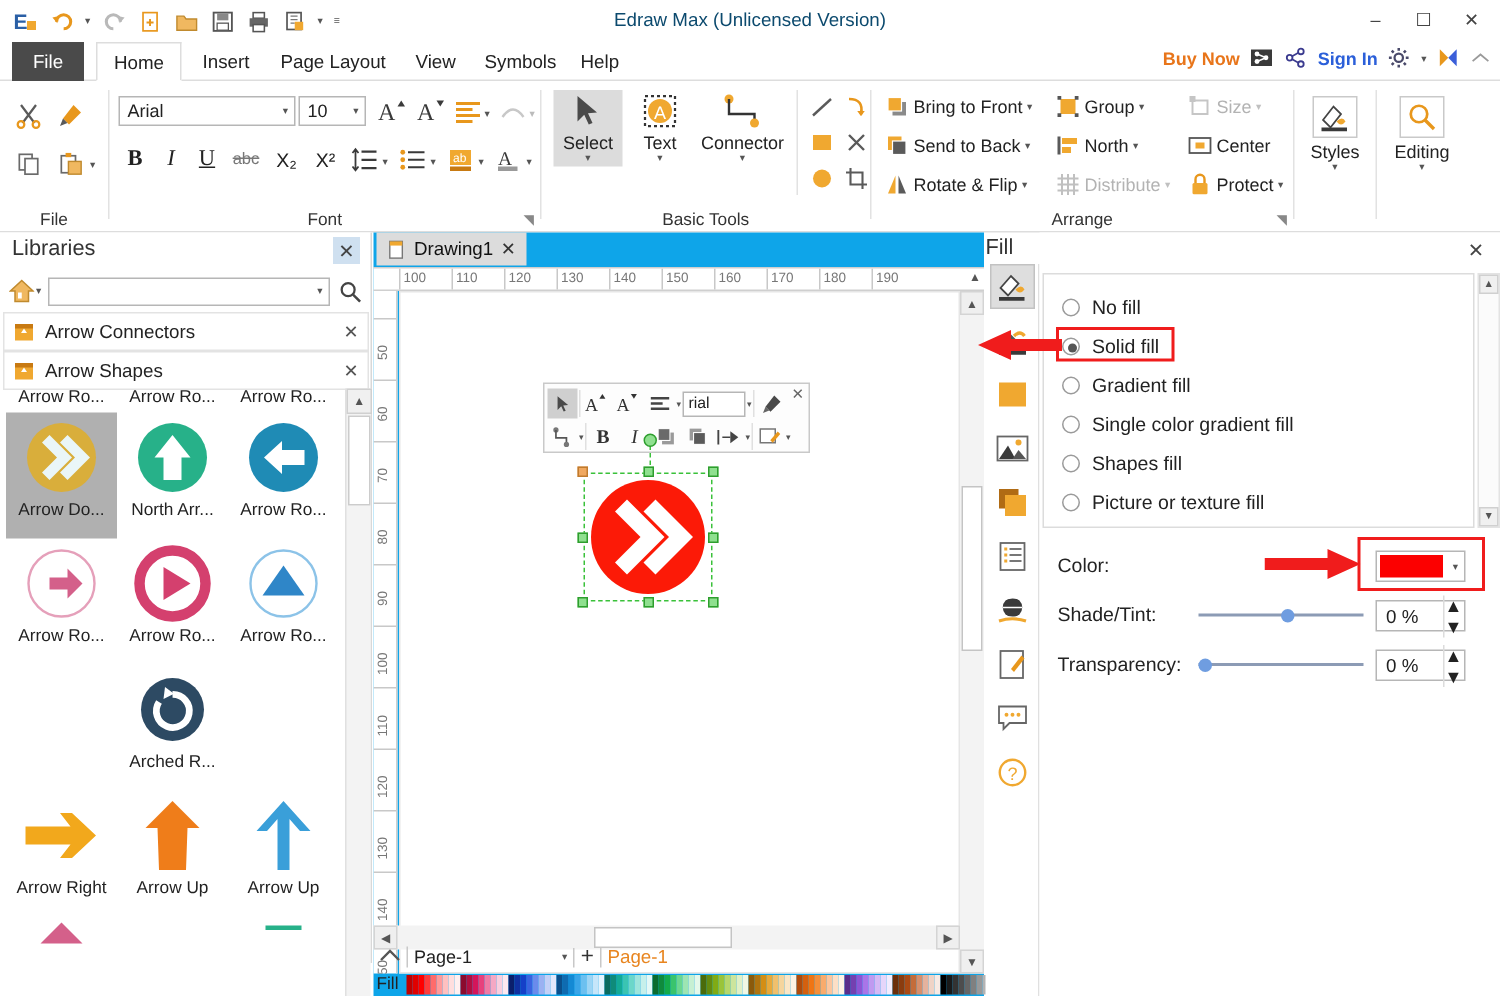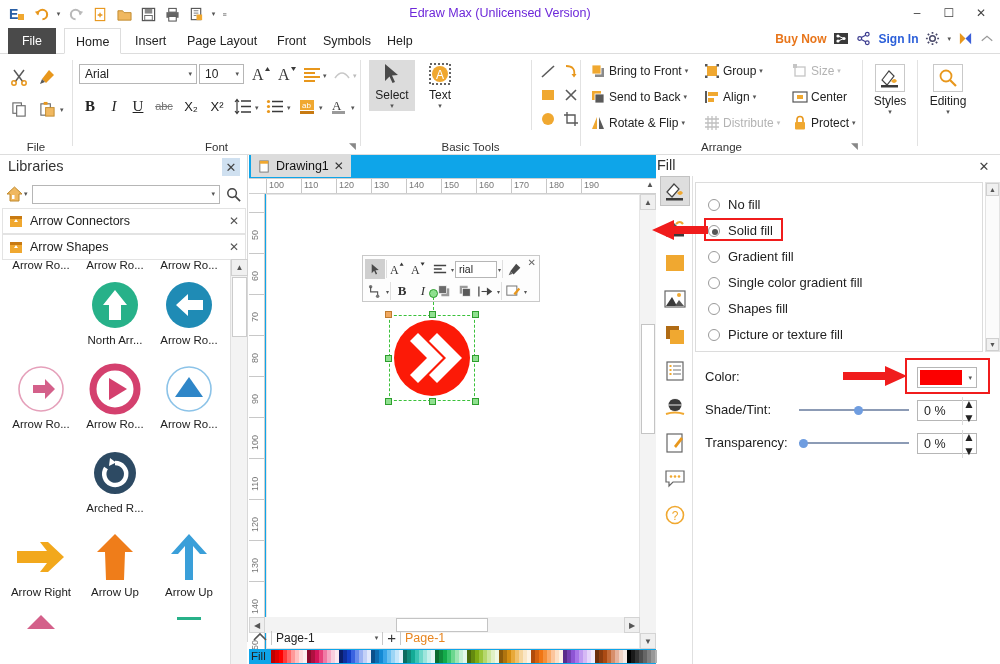--- a/index.html
+++ b/index.html
@@ -8,21 +8,21 @@
     font-family: "Liberation Sans", sans-serif;
     font-size: 12px; color: #222; background: #fff;
   }
   #app { position: relative; width: 1000px; height: 664px; }
 
   
   .titlebar { position:absolute; left:0; top:0; width:1000px; height:28px; background:#fff; }
   .qat { position:absolute; left:6px; top:3px; display:flex; align-items:center; gap:2px; }
   .qat .qbtn { width:22px; height:22px; display:flex; align-items:center; justify-content:center; cursor:pointer; }
   .qat .caret { font-size:7px; color:#555; width:9px; text-align:center; cursor:pointer; }
-  .apptitle { position:absolute; left:0; top:6px; width:1000px; text-align:center; font-size:12.5px; color:#6d28d9; }
+  .apptitle { position:absolute; left:0; top:6px; width:1000px; text-align:center; font-size:12.5px; color:#0c4a6e; }
   .winbtns { position:absolute; right:4px; top:2px; display:flex; gap:2px; }
   .winbtns div { width:30px; height:22px; display:flex; align-items:center; justify-content:center; color:#444; font-size:12px; cursor:pointer; }
 
   
   .tabbar { position:absolute; left:0; top:28px; width:1000px; height:26px; background:#fff; border-bottom:1px solid #ddd; }
   .tab { position:absolute; top:0; height:26px; line-height:26px; padding:0 11px; font-size:12.5px; color:#222; cursor:pointer; }
   .tab.file { background:#4a4a4a; color:#fff; }
   .tab.active { border:1px solid #ddd; border-bottom:1px solid #fff; background:#fff; }
   .tabright { position:absolute; right:6px; top:3px; display:flex; align-items:center; gap:7px; font-size:12px; }
   .buynow { color:#e8751a; font-weight:bold; cursor:pointer; }
@@ -216,21 +216,21 @@
       <div>☐</div>
       <div>✕</div>
     </div>
   </div>
 
   <div class="tabbar">
     <div class="tab file" style="left:8px;width:48px;text-align:center;padding:0;">File</div>
     <div class="tab active" style="left:64px;">Home</div>
     <div class="tab" style="left:124px;">Insert</div>
     <div class="tab" style="left:176px;">Page Layout</div>
-    <div class="tab" style="left:266px;">Front</div>
+    <div class="tab" style="left:266px;">View</div>
     <div class="tab" style="left:312px;">Symbols</div>
     <div class="tab" style="left:376px;">Help</div>
     <div class="tabright">
       <div class="buynow">Buy Now</div>
       <div class="ticon">
         <svg width="16" height="15" viewBox="0 0 16 15">
             <rect x="1" y="2" width="14" height="11" fill="#3a3a3a"></rect>
             <circle cx="5" cy="5" r="1.6" fill="#fff"></circle>
             <circle cx="5" cy="10" r="1.6" fill="#fff"></circle>
             <circle cx="11" cy="7.5" r="1.6" fill="#fff"></circle>
@@ -397,20 +397,29 @@
       </div>
       <div class="bigbtn" style="position:absolute;left:60px;top:6px;width:38px;padding:2px 0;">
         <svg width="24" height="24" viewBox="0 0 24 24">
             <rect x="2" y="2" width="20" height="20" fill="none" stroke="#333" stroke-width="1.5" stroke-dasharray="2,2"></rect>
             <circle cx="12" cy="12" r="8" fill="#f0a830"></circle>
             <text x="12" y="17" font-size="12" fill="#fff" text-anchor="middle" font-family="Liberation Sans">A</text>
           </svg>
         <span class="bl">Text</span>
         <span class="bc">▾</span>
       </div>
+      <div class="bigbtn" style="position:absolute;left:102px;top:6px;width:64px;padding:2px 0;">
+        <svg width="26" height="24" viewBox="0 0 26 24">
+            <circle cx="4" cy="4" r="3" fill="#f0a830"></circle>
+            <path d="M4 4 L4 14 L21 14 L21 19" stroke="#333" stroke-width="1.6" fill="none"></path>
+            <circle cx="21" cy="20" r="3" fill="#f0a830"></circle>
+          </svg>
+        <span class="bl">Connector</span>
+        <span class="bc">▾</span>
+      </div>
       <div class="rsep" style="left:170px;top:6px;height:70px;"></div>
       <div class="ibtn" style="position:absolute;left:176px;top:6px;width:22px;height:22px;">
         <svg width="17" height="17" viewBox="0 0 17 17">
             <path d="M2 14 L14 3" stroke="#5a5a5a" stroke-width="1.6"></path>
           </svg>
       </div>
       <div class="ibtn" style="position:absolute;left:199px;top:6px;width:22px;height:22px;">
         <svg width="17" height="17" viewBox="0 0 17 17">
             <path d="M3 3 Q13 3 11 13" stroke="#e8971c" stroke-width="1.8" fill="none"></path>
             <path d="M8.5 11 L11 14.5 L13.5 11 Z" fill="#e8971c"></path>
@@ -477,21 +486,21 @@
           </svg>
         <span>Group</span>
         <span class="dd">▾</span>
       </div>
       <div class="rowbtn" style="position:absolute;left:120px;top:34px;">
         <svg width="16" height="16" viewBox="0 0 16 16">
             <rect x="1" y="2" width="2" height="12" fill="#5a5a5a"></rect>
             <rect x="4" y="3" width="10" height="4" fill="#f0a830"></rect>
             <rect x="4" y="9" width="6" height="4" fill="#f0a830"></rect>
           </svg>
-        <span>Align</span>
+        <span>North</span>
         <span class="dd">▾</span>
       </div>
       <div class="rowbtn dim" style="position:absolute;left:120px;top:60px;">
         <svg width="16" height="16" viewBox="0 0 16 16">
             <g stroke="#c0c0c0" stroke-width="1.3">
               <path d="M1 4 h14 M1 8 h14 M1 12 h14 M4 1 v14 M8 1 v14 M12 1 v14"></path>
             </g>
           </svg>
         <span>Distribute</span>
         <span class="dd" style="color:#c0c0c0;">▾</span>
@@ -596,20 +605,30 @@
     </div>
 
     <div class="shapegrid">
 
       <div style="position:absolute;left:4px;top:0;width:222px;display:flex;">
         <div style="width:74px;text-align:center;font-size:11.5px;color:#222;">Arrow Ro...</div>
         <div style="width:74px;text-align:center;font-size:11.5px;color:#222;">Arrow Ro...</div>
         <div style="width:74px;text-align:center;font-size:11.5px;color:#222;">Arrow Ro...</div>
       </div>
 
+      <div class="shapecell sel" style="left:4px;top:16px;">
+        <div class="thumb">
+          <svg width="52" height="52" viewBox="0 0 52 52">
+              <circle cx="26" cy="26" r="23" fill="#d9ae3b"></circle>
+              <path d="M13 16 L23 26 L13 36 L18 41 L33 26 L18 11 Z" fill="#eaf6f8"></path>
+              <path d="M25 16 L35 26 L25 36 L30 41 L45 26 L30 11 Z" fill="#eaf6f8"></path>
+            </svg>
+        </div>
+        <div class="cap">Arrow Do...</div>
+      </div>
       <div class="shapecell" style="left:78px;top:16px;">
         <div class="thumb">
           <svg width="52" height="52" viewBox="0 0 52 52">
               <circle cx="26" cy="26" r="23" fill="#27b189"></circle>
               <path d="M26 11 L38 26 H32 V41 H20 V26 H14 Z" fill="#fff"></path>
             </svg>
         </div>
         <div class="cap">North Arr...</div>
       </div>
       <div class="shapecell" style="left:152px;top:16px;">

